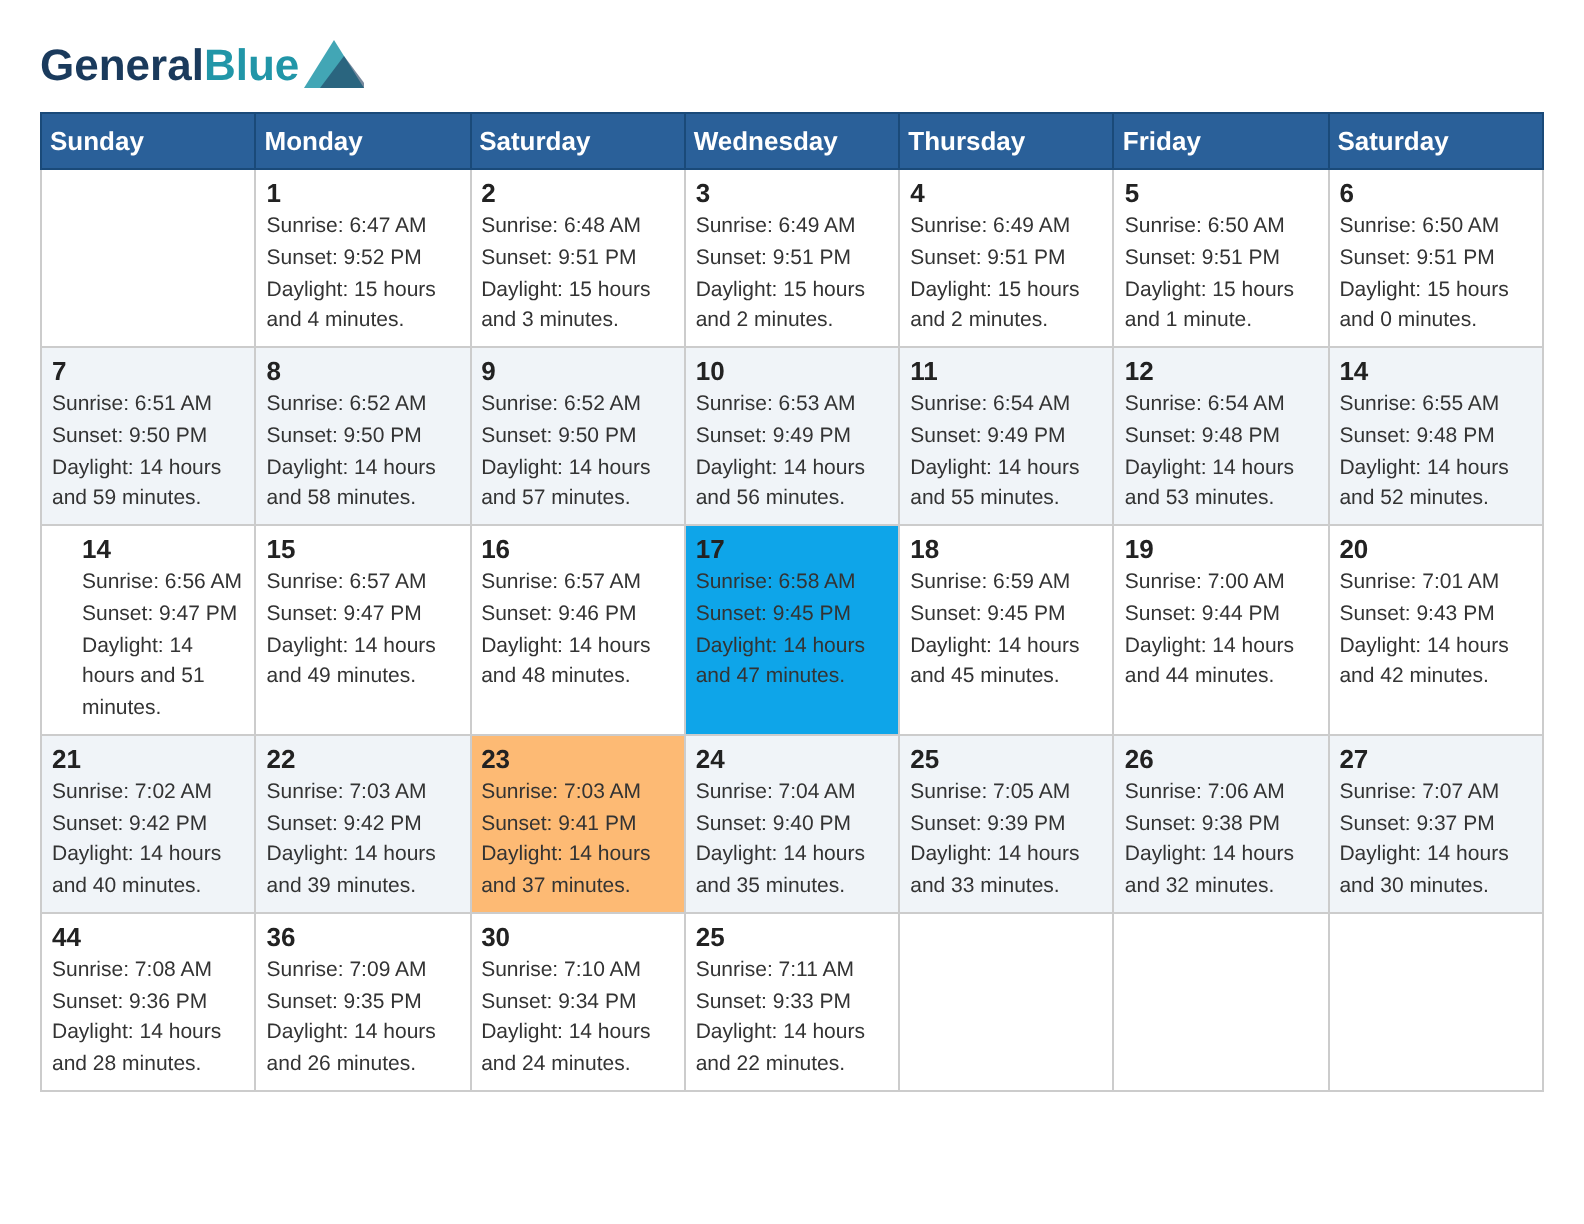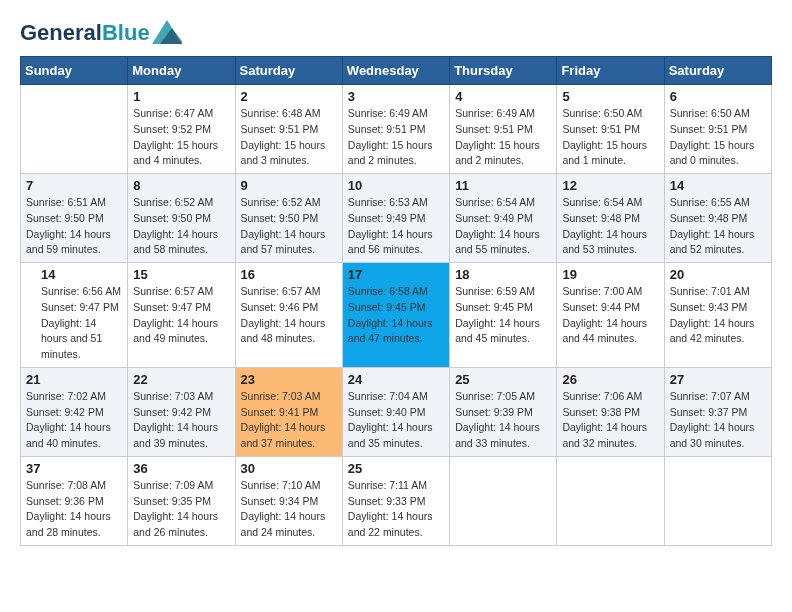--- a/index.html
+++ b/index.html
@@ -237,21 +237,21 @@
           <span class="day-num">26</span>
           <div class="day-info">Sunrise: 7:06 AM<br>Sunset: 9:38 PM<br>Daylight: 14 hours and 32 minutes.</div>
         </td>
         <td style="background-color: rgb(240, 244, 248);">
           <span class="day-num">27</span>
           <div class="day-info">Sunrise: 7:07 AM<br>Sunset: 9:37 PM<br>Daylight: 14 hours and 30 minutes.</div>
         </td>
       </tr>
       <tr>
         <td style="background-color: rgb(255, 255, 255);">
-          <span class="day-num">37</span>
+          <span class="day-num">44</span>
           <div class="day-info">Sunrise: 7:08 AM<br>Sunset: 9:36 PM<br>Daylight: 14 hours and 28 minutes.</div>
         </td>
         <td style="background-color: rgb(255, 255, 255);">
           <span class="day-num">36</span>
           <div class="day-info">Sunrise: 7:09 AM<br>Sunset: 9:35 PM<br>Daylight: 14 hours and 26 minutes.</div>
         </td>
         <td style="background-color: rgb(255, 255, 255);">
           <span class="day-num">30</span>
           <div class="day-info">Sunrise: 7:10 AM<br>Sunset: 9:34 PM<br>Daylight: 14 hours and 24 minutes.</div>
         </td>

